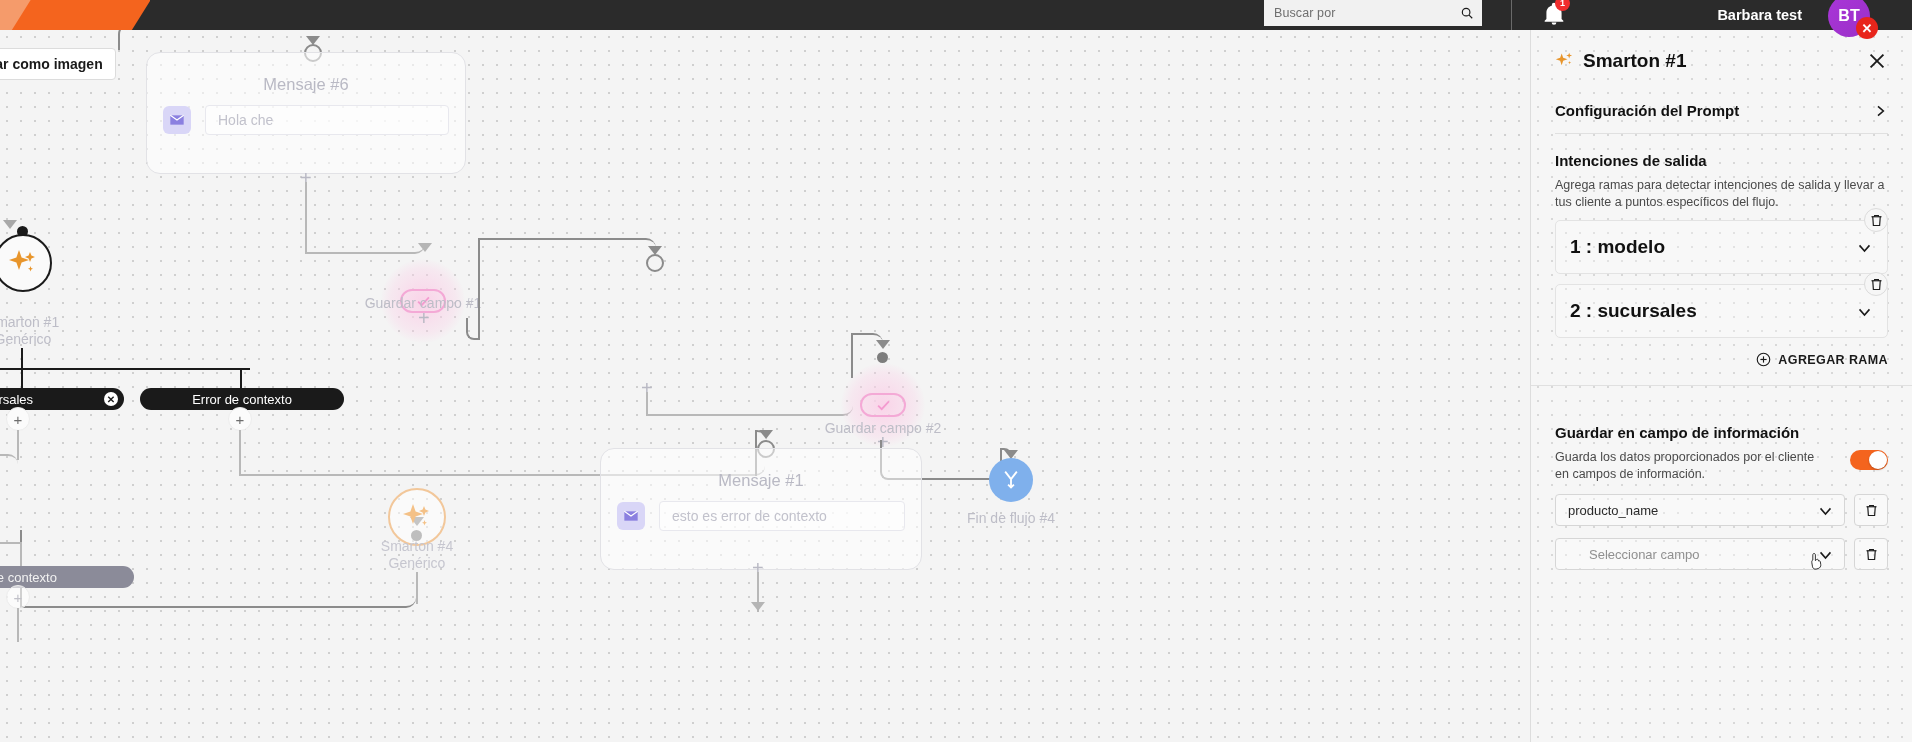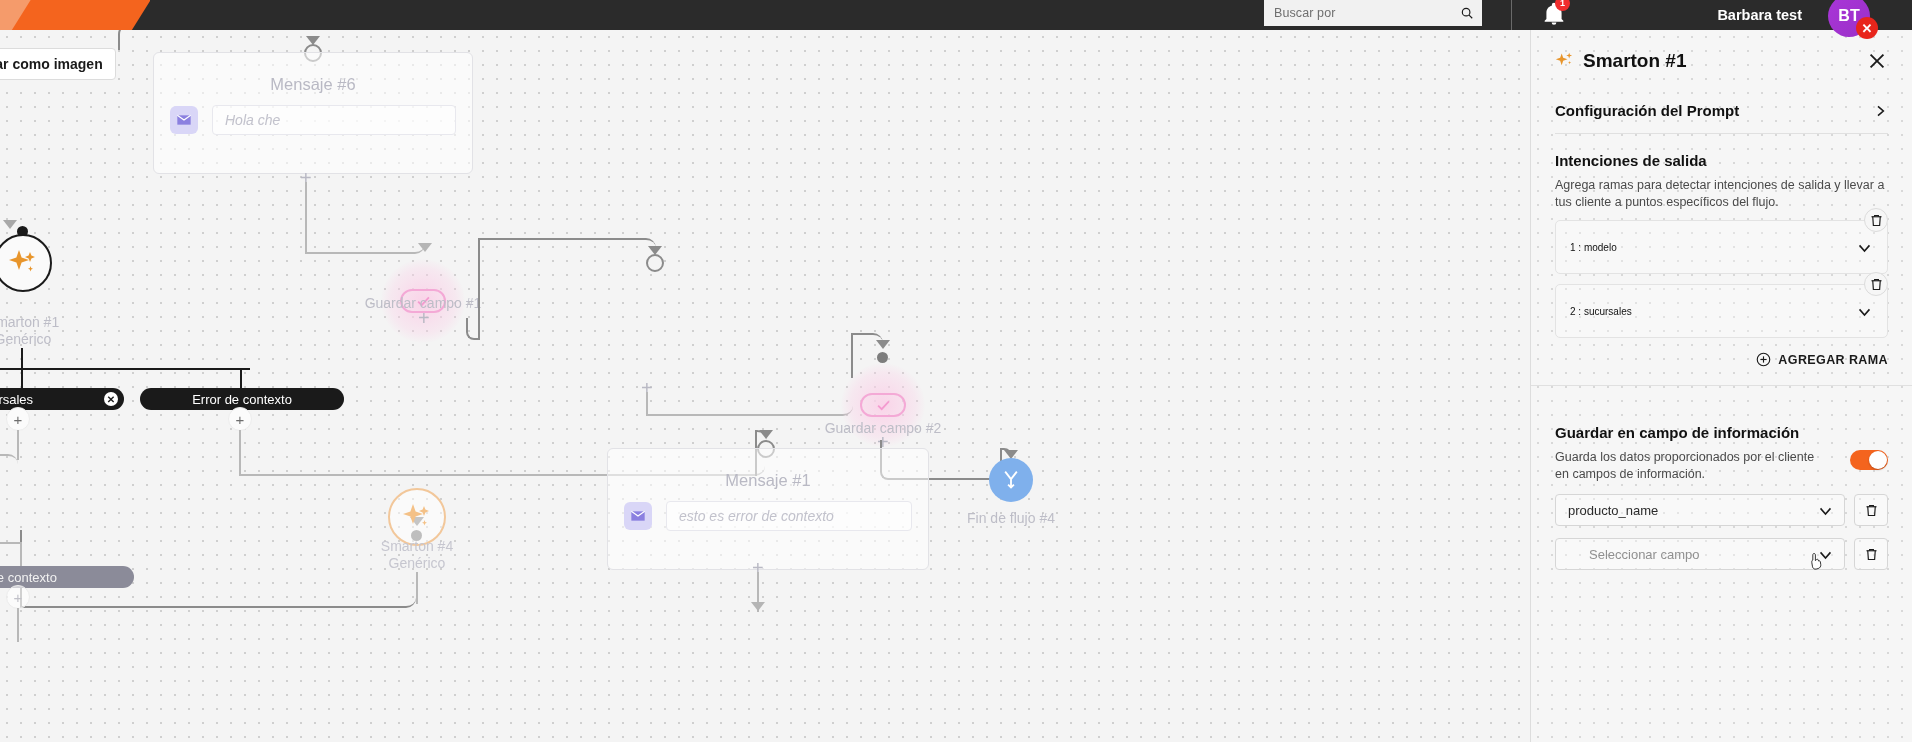--- a/index.html
+++ b/index.html
@@ -73,31 +73,30 @@
 
   .export-btn {
     position: absolute; top: 18px; left: -62px;
     background: #ffffff; border: 1px solid #dcdcdc; border-radius: 4px;
     padding: 7px 12px; font-size: 14px; font-weight: 700; color: #1a1a1a;
     white-space: nowrap; z-index: 12;
   }
 
   
   .msg-node {
-    position: absolute; border: 1px solid #e2e2e6; border-radius: 6px;
+    position: absolute; border: 1px solid #e2e2e6; border-radius: 14px;
     background: rgba(255,255,255,0.55);
-    margin-left: 7px;
   }
   .msg-title {
     position: absolute; left: 0; right: 0; top: 22px; text-align: center;
     font-size: 16.5px; color: #b9b9c4;
   }
   .msg-row {
     position: absolute; left: 16px; right: 16px; top: 52px;
-    display: flex; align-items: center; gap: 14px; font-style: italic;
+    display: flex; align-items: center; gap: 14px;
   }
   .mail-icon {
     width: 28px; height: 28px; border-radius: 6px; background: #d9d6f7;
     display: flex; align-items: center; justify-content: center; flex: none;
   }
   .msg-input {
     flex: 1; height: 30px; border: 1px solid #e8e8ee; border-radius: 4px;
     background: rgba(255,255,255,0.5);
     display: flex; align-items: center; padding-left: 12px;
     font-size: 14px; color: #c2c2cc;
@@ -203,21 +202,21 @@
   .sec-title { margin: 18px 24px 0 24px; font-size: 15px; font-weight: 700; color: #111; }
   .sec-desc { margin: 8px 24px 0 24px; font-size: 12.5px; color: #4a4a4a; line-height: 16.5px; }
 
   .branch-wrap { margin: 10px 24px 0 24px; position: relative; }
   .branch-item {
     position: relative; border: 1px solid #e3e3e3; border-radius: 5px;
     background: rgba(255,255,255,0.25);
     height: 54px; display: flex; align-items: center;
     padding: 0 14px; margin-top: 10px;
   }
-  .branch-label { font-size: 10px; font-weight: 400; color: #111; flex: 1; }
+  .branch-label { font-size: 19px; font-weight: 700; color: #111; flex: 1; }
   .chev-down { width: 17px; height: 17px; color: #1a1a1a; flex: none; }
   .branch-trash {
     position: absolute; right: -1px; top: -13px;
     width: 24px; height: 24px; border-radius: 50%;
     background: #f6f6f6; border: 1px solid #dcdcdc;
     display: flex; align-items: center; justify-content: center;
   }
   .add-branch {
     margin: 14px 24px 0 0; display: flex; align-items: center; justify-content: flex-end;
     gap: 7px; font-size: 12.5px; font-weight: 700; color: #1a1a1a; letter-spacing: .4px;

